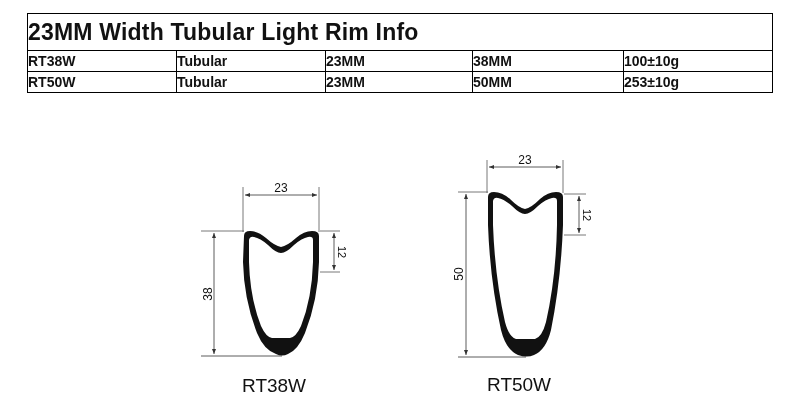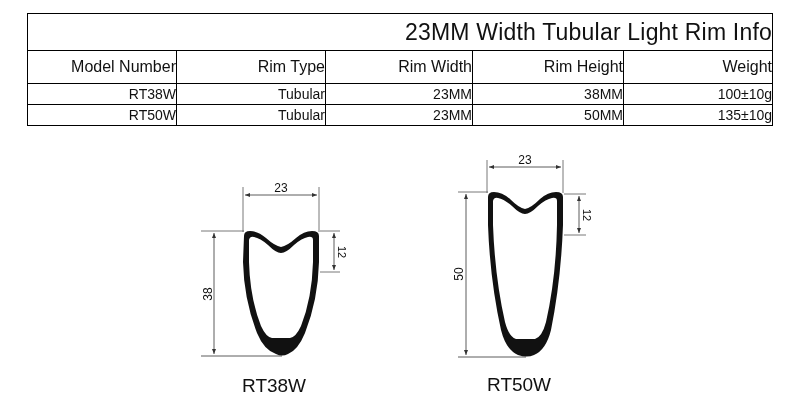--- a/index.html
+++ b/index.html
@@ -1,21 +1,21 @@
 <!DOCTYPE html>
 <html><head>
 <meta charset="utf-8">
 <style>
   html, body { margin:0; padding:0; background:#ffffff; }
   body { width:800px; height:411px; position:relative; overflow:hidden;
          font-family:"Liberation Sans", sans-serif; color:#000; }
   .spec-table { position:absolute; left:27px; top:13px; width:745px;
                 border-collapse:collapse; table-layout:fixed; }
-  .spec-table td, .spec-table th { border:1.5px solid #000; text-align:right;
-                padding:0; font-weight:normal; color:#111;margin-top:48px; }
+  .spec-table td, .spec-table th { border:1.5px solid #000; text-align:left;
+                padding:0; font-weight:bold; color:#111;margin-top:48px; }
   .title-cell { height:36px; font-size:23px; letter-spacing:0.2px; }
   .col-head { height:32px; font-size:16px; font-weight:bold; }
   .data-cell { height:20px; font-size:14px; line-height:18px; }
   .diagram { position:absolute; top:0; left:0; width:800px; height:411px; }
   .caption { position:absolute; font-size:19px; color:#111; font-weight:normal; }
 </style>
 </head>
 <body>
 
 <table class="spec-table">
@@ -24,39 +24,32 @@
       <col style="width:149px">
       <col style="width:147px">
       <col style="width:151px">
       <col style="width:149px">
   </colgroup>
   <tbody>
       <tr>
     <td class="title-cell" colspan="5">23MM Width Tubular Light  Rim Info</td>
   </tr>
   <tr>
-    <td class="col-head">Model Number</td>
-    <td class="col-head">Rim Type</td>
-    <td class="col-head">Rim Width</td>
-    <td class="col-head">Rim Height</td>
-    <td class="col-head">Weight</td>
-  </tr>
-  <tr>
     <td class="data-cell">RT38W</td>
     <td class="data-cell">Tubular</td>
     <td class="data-cell">23MM</td>
     <td class="data-cell">38MM</td>
     <td class="data-cell">100±10g</td>
   </tr>
   <tr>
     <td class="data-cell">RT50W</td>
     <td class="data-cell">Tubular</td>
     <td class="data-cell">23MM</td>
     <td class="data-cell">50MM</td>
-    <td class="data-cell">135±10g</td>
+    <td class="data-cell">253±10g</td>
   </tr>
 </tbody>
   </table>
 
 <svg class="diagram" viewBox="0 0 800 411" xmlns="http://www.w3.org/2000/svg">
   <defs>
     <marker id="arr" markerWidth="6" markerHeight="6" refX="5" refY="3" orient="auto-start-reverse" markerUnits="userSpaceOnUse">
       <path d="M0,1 L5,3 L0,5 Z" fill="#333"></path>
     </marker>
   </defs>

